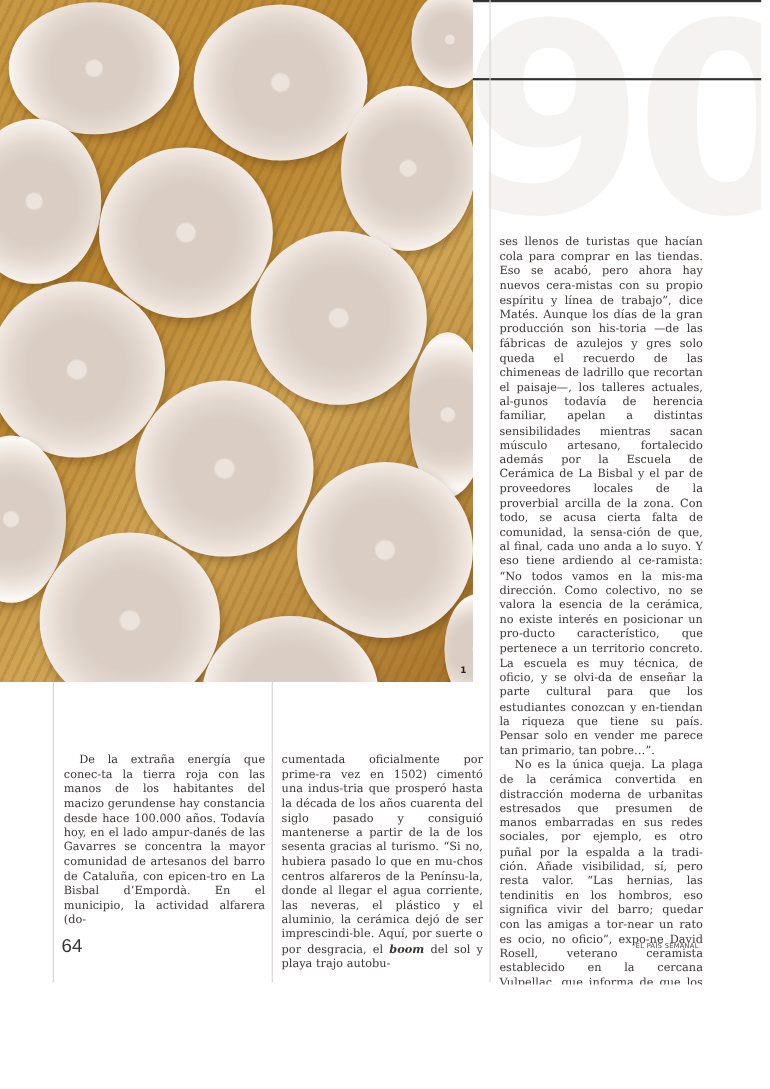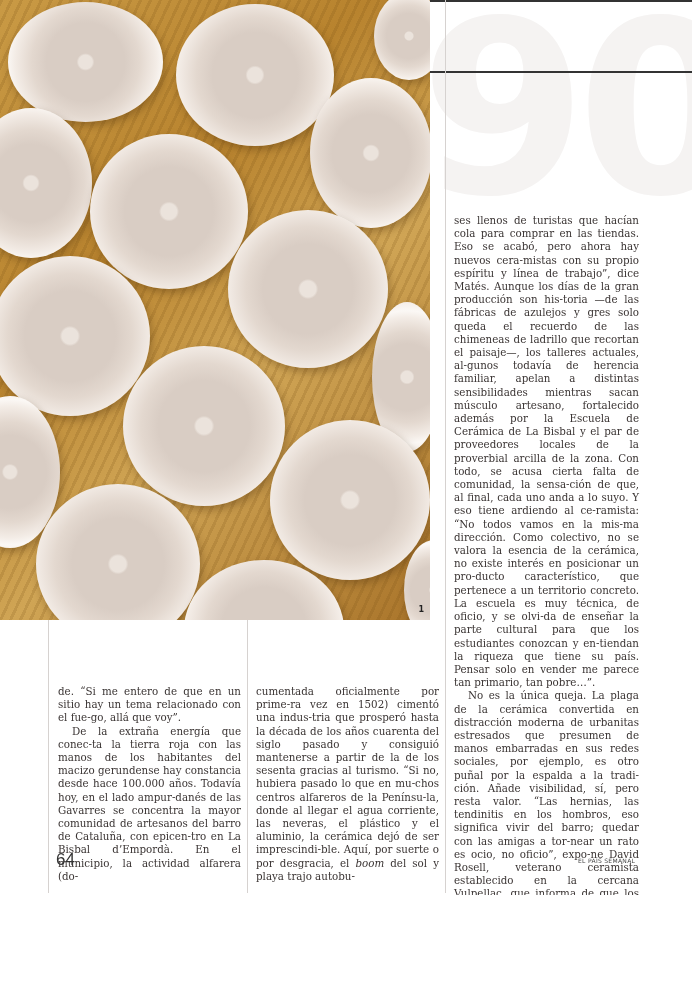--- a/index.html
+++ b/index.html
@@ -20,21 +20,21 @@
   .rule-mid { position: absolute; left: 430px; top: 71px; width: 270px; height: 2px; background: #333; }
   .vline { position: absolute; width: 1px; background: #d6d2d0; }
   .col { position: absolute; font-size: 10.3px; line-height: 13.2px; text-align: justify; hyphens: manual; margin-top: 38px; }
   .col p { margin: 0; }
   .col p.indent { text-indent: 14px; }
   .col-right { left: 454px; top: 176px; width: 185px; }
   .col-b1 { left: 58px; top: 647px; width: 183px; }
   .col-b2 { left: 256px; top: 647px; width: 183px; }
   .folio { position: absolute; left: 56px; top: 850px; font-family: Liberation Sans, sans-serif; font-size: 17px; color: #333; }
   .mag { position: absolute; left: 578px; top: 857px; font-family: "DejaVu Sans", sans-serif; font-size: 6px; letter-spacing: 0.3px; color: #444; }
-  em { font-style: italic; }
+  em { font-style: italic; font-weight: bold; }
 </style>
 </head>
 <body>
 
 <div class="page">
 
   <div class="watermark wm-top">90</div>
 
   <div class="photo">
     <div class="bowl" style="left:8px;top:2px;width:155px;height:120px;"></div>
@@ -61,21 +61,20 @@
   <div class="vline" style="left:445px;top:0;height:893px;"></div>
   <div class="vline" style="left:48px;top:620px;height:273px;"></div>
   <div class="vline" style="left:247px;top:620px;height:273px;"></div>
 
   <div class="col col-right">
     <p>ses llenos de turistas que hacían cola para comprar en las tiendas. Eso se acabó, pero ahora hay nuevos cera-mistas con su propio espíritu y línea de trabajo”, dice Matés. Aunque los días de la gran producción son his-toria —de las fábricas de azulejos y gres solo queda el recuerdo de las chimeneas de ladrillo que recortan el paisaje—, los talleres actuales, al-gunos todavía de herencia familiar, apelan a distintas sensibilidades mientras sacan músculo artesano, fortalecido además por la Escuela de Cerámica de La Bisbal y el par de proveedores locales de la proverbial arcilla de la zona. Con todo, se acusa cierta falta de comunidad, la sensa-ción de que, al final, cada uno anda a lo suyo. Y eso tiene ardiendo al ce-ramista: “No todos vamos en la mis-ma dirección. Como colectivo, no se valora la esencia de la cerámica, no existe interés en posicionar un pro-ducto característico, que pertenece a un territorio concreto. La escuela es muy técnica, de oficio, y se olvi-da de enseñar la parte cultural para que los estudiantes conozcan y en-tiendan la riqueza que tiene su país. Pensar solo en vender me parece tan primario, tan pobre…”.</p>
     <p class="indent">No es la única queja. La plaga de la cerámica convertida en distracción moderna de urbanitas estresados que presumen de manos embarradas en sus redes sociales, por ejemplo, es otro puñal por la espalda a la tradi-ción. Añade visibilidad, sí, pero resta valor. “Las hernias, las tendinitis en los hombros, eso significa vivir del barro; quedar con las amigas a tor-near un rato es ocio, no oficio”, expo-ne David Rosell, veterano ceramista establecido en la cercana Vulpellac, que informa de que los fabricantes de hornos de cocción eléctricos es-</p>
   </div>
 
   <div class="col col-b1">
-    <p>de. “Si me entero de que en un sitio hay un tema relacionado con el fue-go, allá que voy”.</p>
     <p class="indent">De la extraña energía que conec-ta la tierra roja con las manos de los habitantes del macizo gerundense hay constancia desde hace 100.000 años. Todavía hoy, en el lado ampur-danés de las Gavarres se concentra la mayor comunidad de artesanos del barro de Cataluña, con epicen-tro en La Bisbal d’Empordà. En el municipio, la actividad alfarera (do-</p>
   </div>
 
   <div class="col col-b2">
     <p><span>cumentada oficialmente por prime-ra vez en 1502) cimentó una indus-tria que prosperó hasta la década de los años cuarenta del siglo pasado y consiguió mantenerse a partir de la de los sesenta gracias al turismo. “Si no, hubiera pasado lo que en mu-chos centros alfareros de la Penínsu-la, donde al llegar el agua corriente, las neveras, el plástico y el aluminio, la cerámica dejó de ser imprescindi-ble. Aquí, por suerte o por desgracia, el </span><em>boom</em><span> del sol y playa trajo autobu-</span></p>
   </div>
 
   <div class="folio">64</div>
   <div class="mag">EL PAÍS SEMANAL</div>
 

